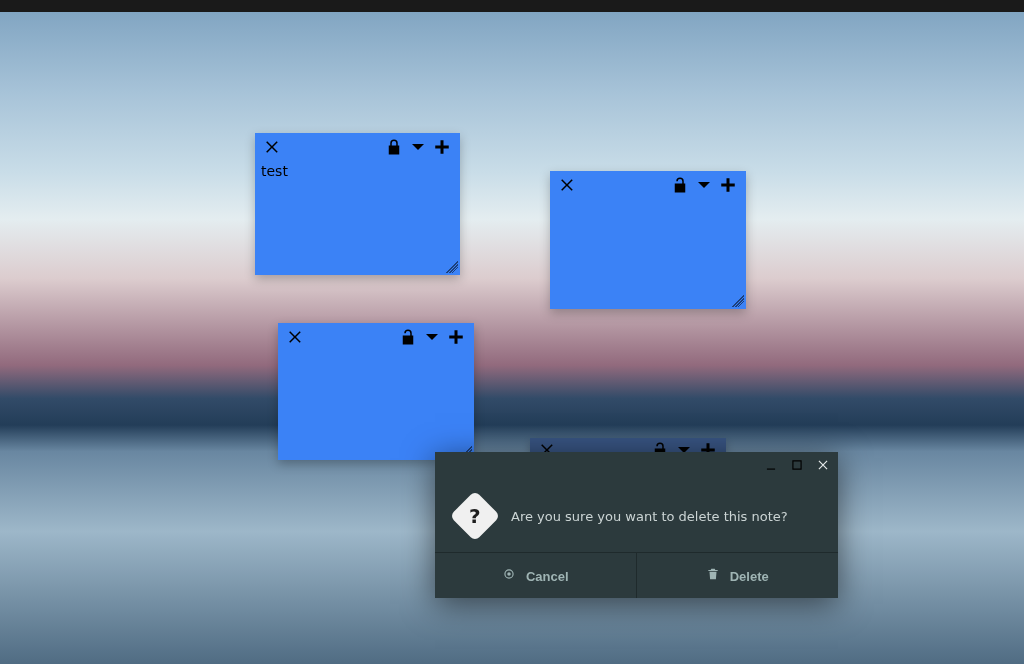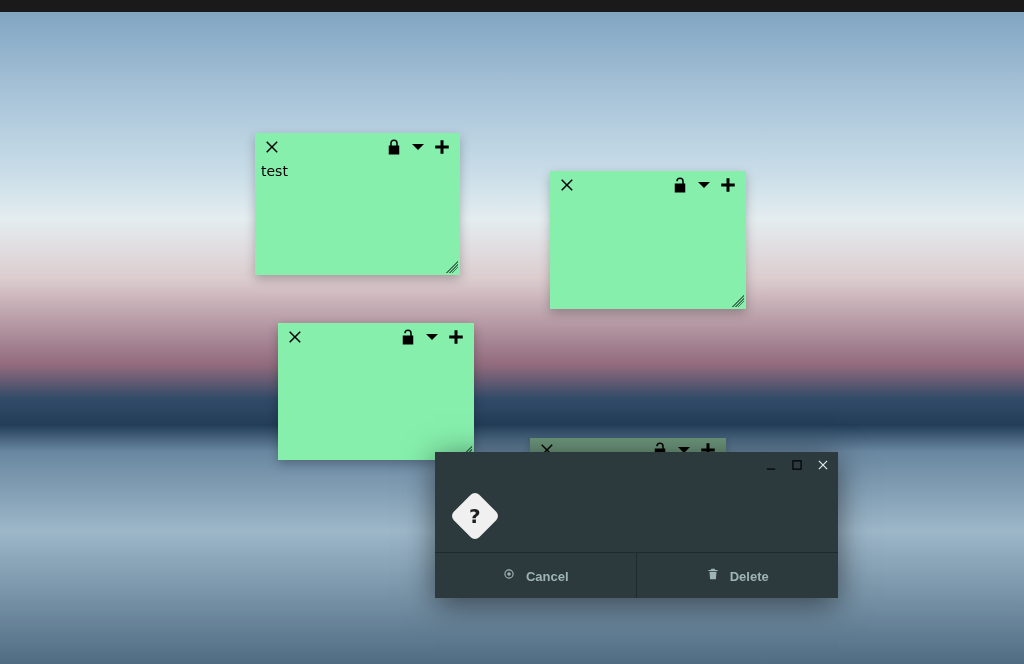--- a/index.html
+++ b/index.html
@@ -8,21 +8,21 @@
     
     .bg { position:absolute; inset:0;
       background:
         linear-gradient(to bottom,
           #7ca1bf 0%, #a7c3d8 14%, #c9dde8 26%, #e4edf0 33%,
           #dcccce 42%, #926a7d 55%, #324b68 60%, #233d58 64%,
           #6987a1 68%, #9db7c9 80%, #506c83 100%);
     }
     .taskbar { position:absolute; top:0; left:0; right:0; height:12px; background:#1a1a1a; }
 
-    .sticky { position:absolute; background:#86efac; box-shadow:0 4px 10px rgba(0,0,0,.25); display:flex; flex-direction:column; }
+    .sticky { position:absolute; background:#3b82f6; box-shadow:0 4px 10px rgba(0,0,0,.25); display:flex; flex-direction:column; }
     .sticky .titlebar { display:flex; align-items:center; height:28px; padding:0 6px; }
     .sticky .titlebar .spacer { flex:1 1 auto; }
     .sticky .ticon { width:24px; height:24px; display:flex; align-items:center; justify-content:center; color:#000; cursor:pointer; }
     .sticky .ticon svg { width:18px; height:18px; fill:currentColor; display:block; }
     .sticky .body { flex:1 1 auto; padding:2px 6px 4px 6px; font-size:14px; color:#000; position:relative; }
     .sticky .grip { position:absolute; right:2px; bottom:2px; width:12px; height:12px; opacity:.5; cursor:nwse-resize;
       background:
         linear-gradient(135deg,transparent 50%,#000 50%,#000 55%,transparent 55%),
         linear-gradient(135deg,transparent 62%,#000 62%,#000 67%,transparent 67%),
         linear-gradient(135deg,transparent 74%,#000 74%,#000 79%,transparent 79%);
@@ -181,20 +181,21 @@
     <div class="win-icon">
             <svg>
               <use href="#ico-winx"></use>
             </svg>
           </div>
   </div>
   <div class="dlg-body">
     <div class="qmark">
             <span>?</span>
           </div>
+    <div class="msg">Are you sure you want to delete this note?</div>
   </div>
   <div class="dlg-buttons">
     <button>
       <span><svg>
                 <use href="#ico-radio"></use>
               </svg></span>
       <span>Cancel</span>
     </button>
     <button>
       <span><svg>

